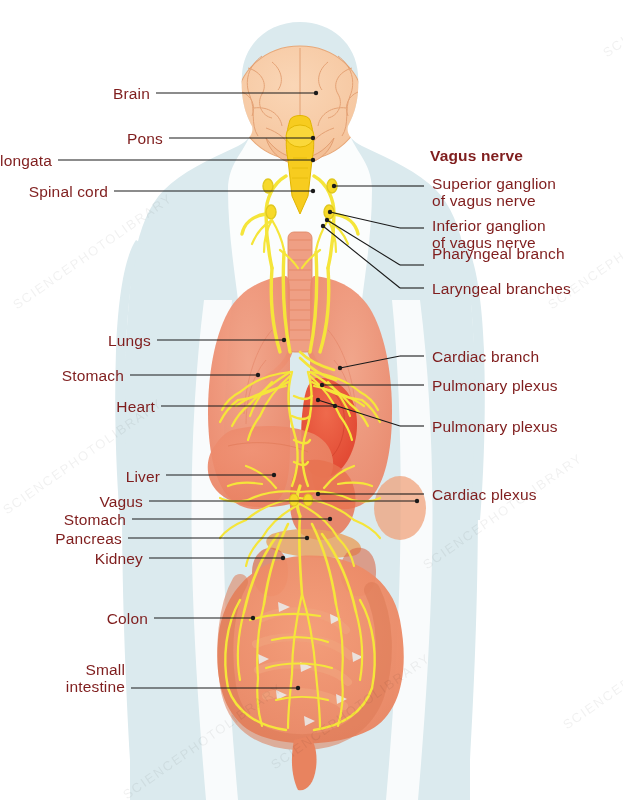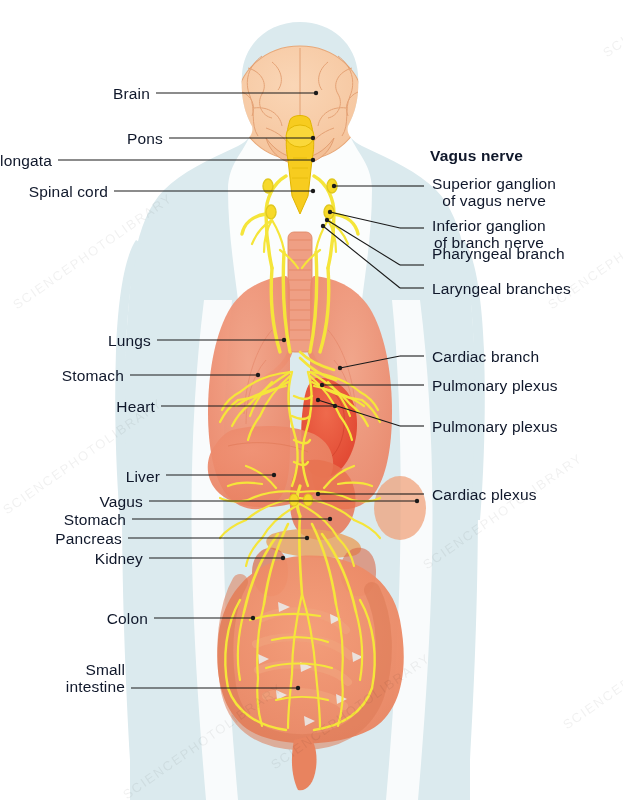--- a/index.html
+++ b/index.html
@@ -1,22 +1,22 @@
 <!DOCTYPE html>
 <html><head>
 <meta charset="utf-8">
 <style>
   html,body{margin:0;padding:0;background:#ffffff;}
   body{width:623px;height:800px;position:relative;overflow:hidden;
        font-family:"Liberation Sans","DejaVu Sans",sans-serif;}
   #stage{position:absolute;inset:0;width:623px;height:800px;}
   #art{position:absolute;left:0;top:0;width:623px;height:800px;}
-  .lbl{position:absolute;color:#0f172a;font-size:15.5px;line-height:16.5px;
+  .lbl{position:absolute;color:#7f1d1d;font-size:15.5px;line-height:16.5px;
        white-space:pre;letter-spacing:.01em;}
-  .lbl.r{text-align:center;}
+  .lbl.r{text-align:left;}
   .lbl.l{text-align:right;}
   .lbl.bold{font-weight:bold;font-size:15.5px;}
   .wm{position:absolute;color:#000;opacity:.055;font-size:13px;
       letter-spacing:.13em;white-space:nowrap;font-family:"Liberation Sans",sans-serif;
       transform-origin:0 0;pointer-events:none;}
 </style>
 </head>
 <body>
 
 <div id="stage">
@@ -417,21 +417,21 @@
       <div class="lbl l" style="right: 480px; top: 494px;">Vagus</div>
       <div class="lbl l" style="right: 497px; top: 512px;">Stomach</div>
       <div class="lbl l" style="right: 501px; top: 531px;">Pancreas</div>
       <div class="lbl l" style="right: 480px; top: 551px;">Kidney</div>
       <div class="lbl l" style="right: 475px; top: 611px;">Colon</div>
       <div class="lbl l" style="right: 498px; top: 662px;">Small
 intestine</div>
       <div class="lbl r" style="left: 432px; top: 176px;">Superior ganglion
 of vagus nerve</div>
       <div class="lbl r" style="left: 432px; top: 218px;">Inferior ganglion
-of branch nerve</div>
+of vagus nerve</div>
       <div class="lbl r" style="left: 432px; top: 246px;">Pharyngeal branch</div>
       <div class="lbl r" style="left: 432px; top: 281px;">Laryngeal branches</div>
       <div class="lbl r" style="left: 432px; top: 349px;">Cardiac branch</div>
       <div class="lbl r" style="left: 432px; top: 378px;">Pulmonary plexus</div>
       <div class="lbl r" style="left: 432px; top: 419px;">Pulmonary plexus</div>
       <div class="lbl r" style="left: 432px; top: 487px;">Cardiac plexus</div>
     </div>
 
 </div>
 

